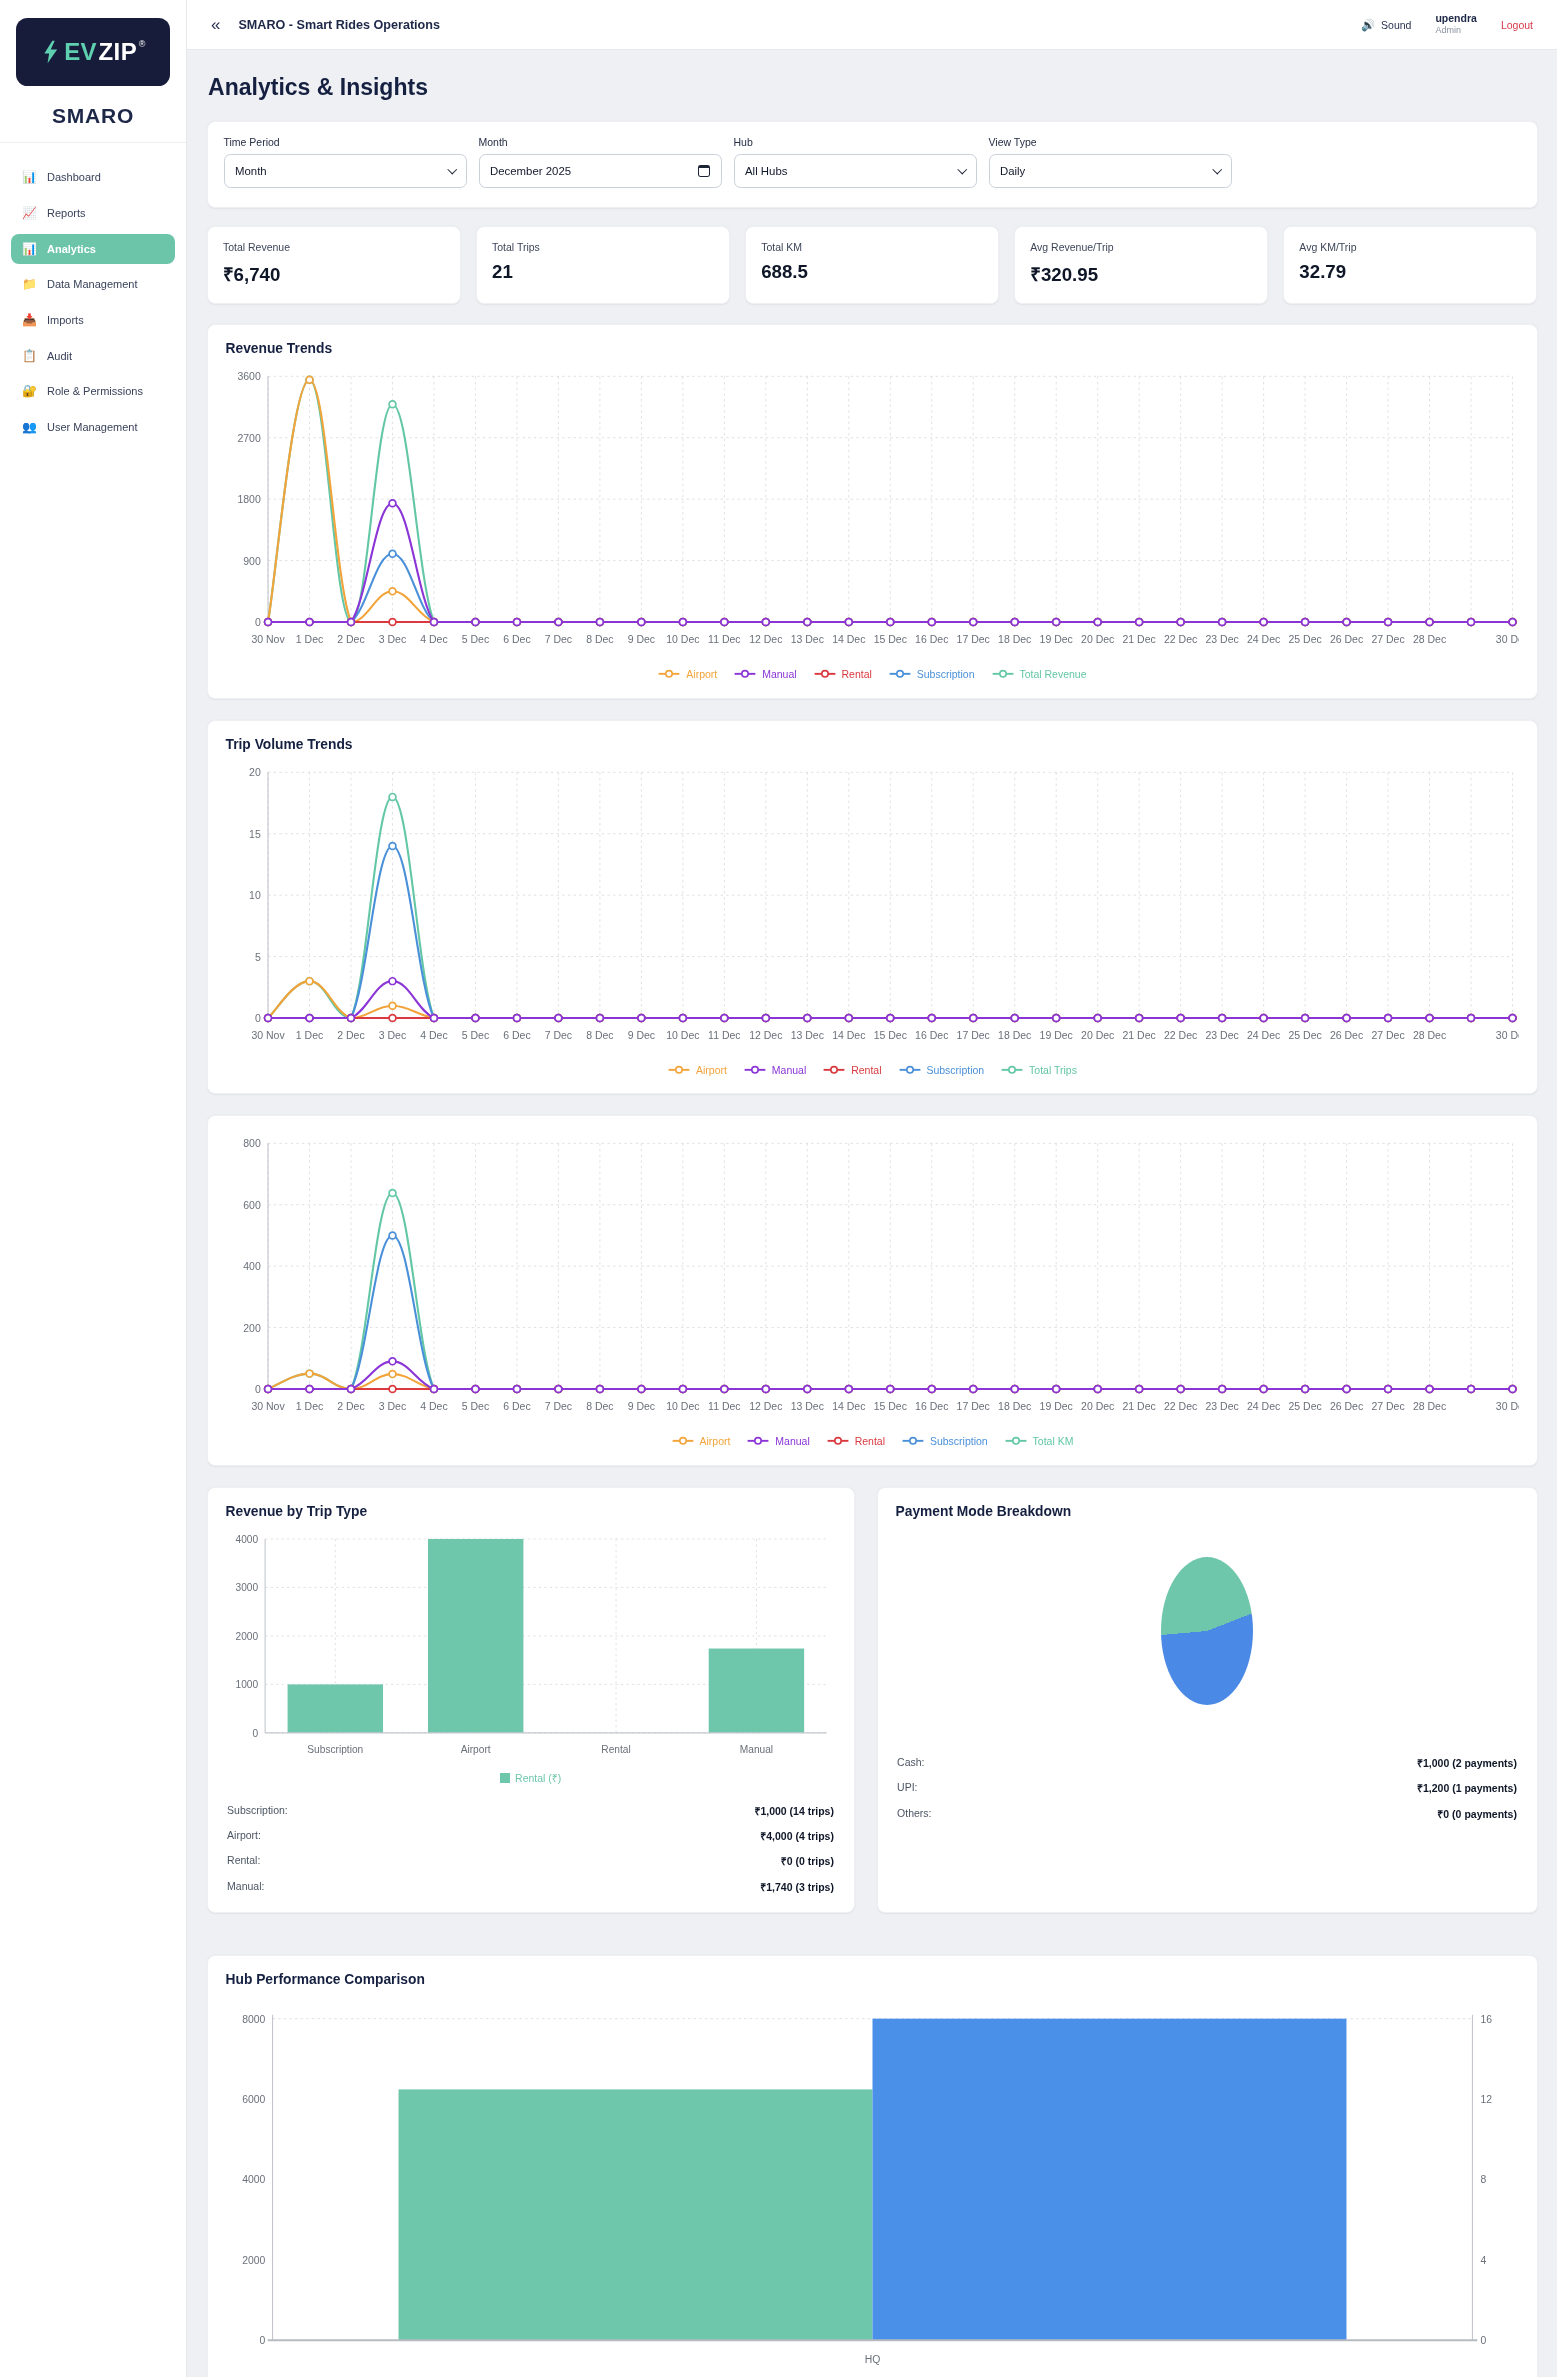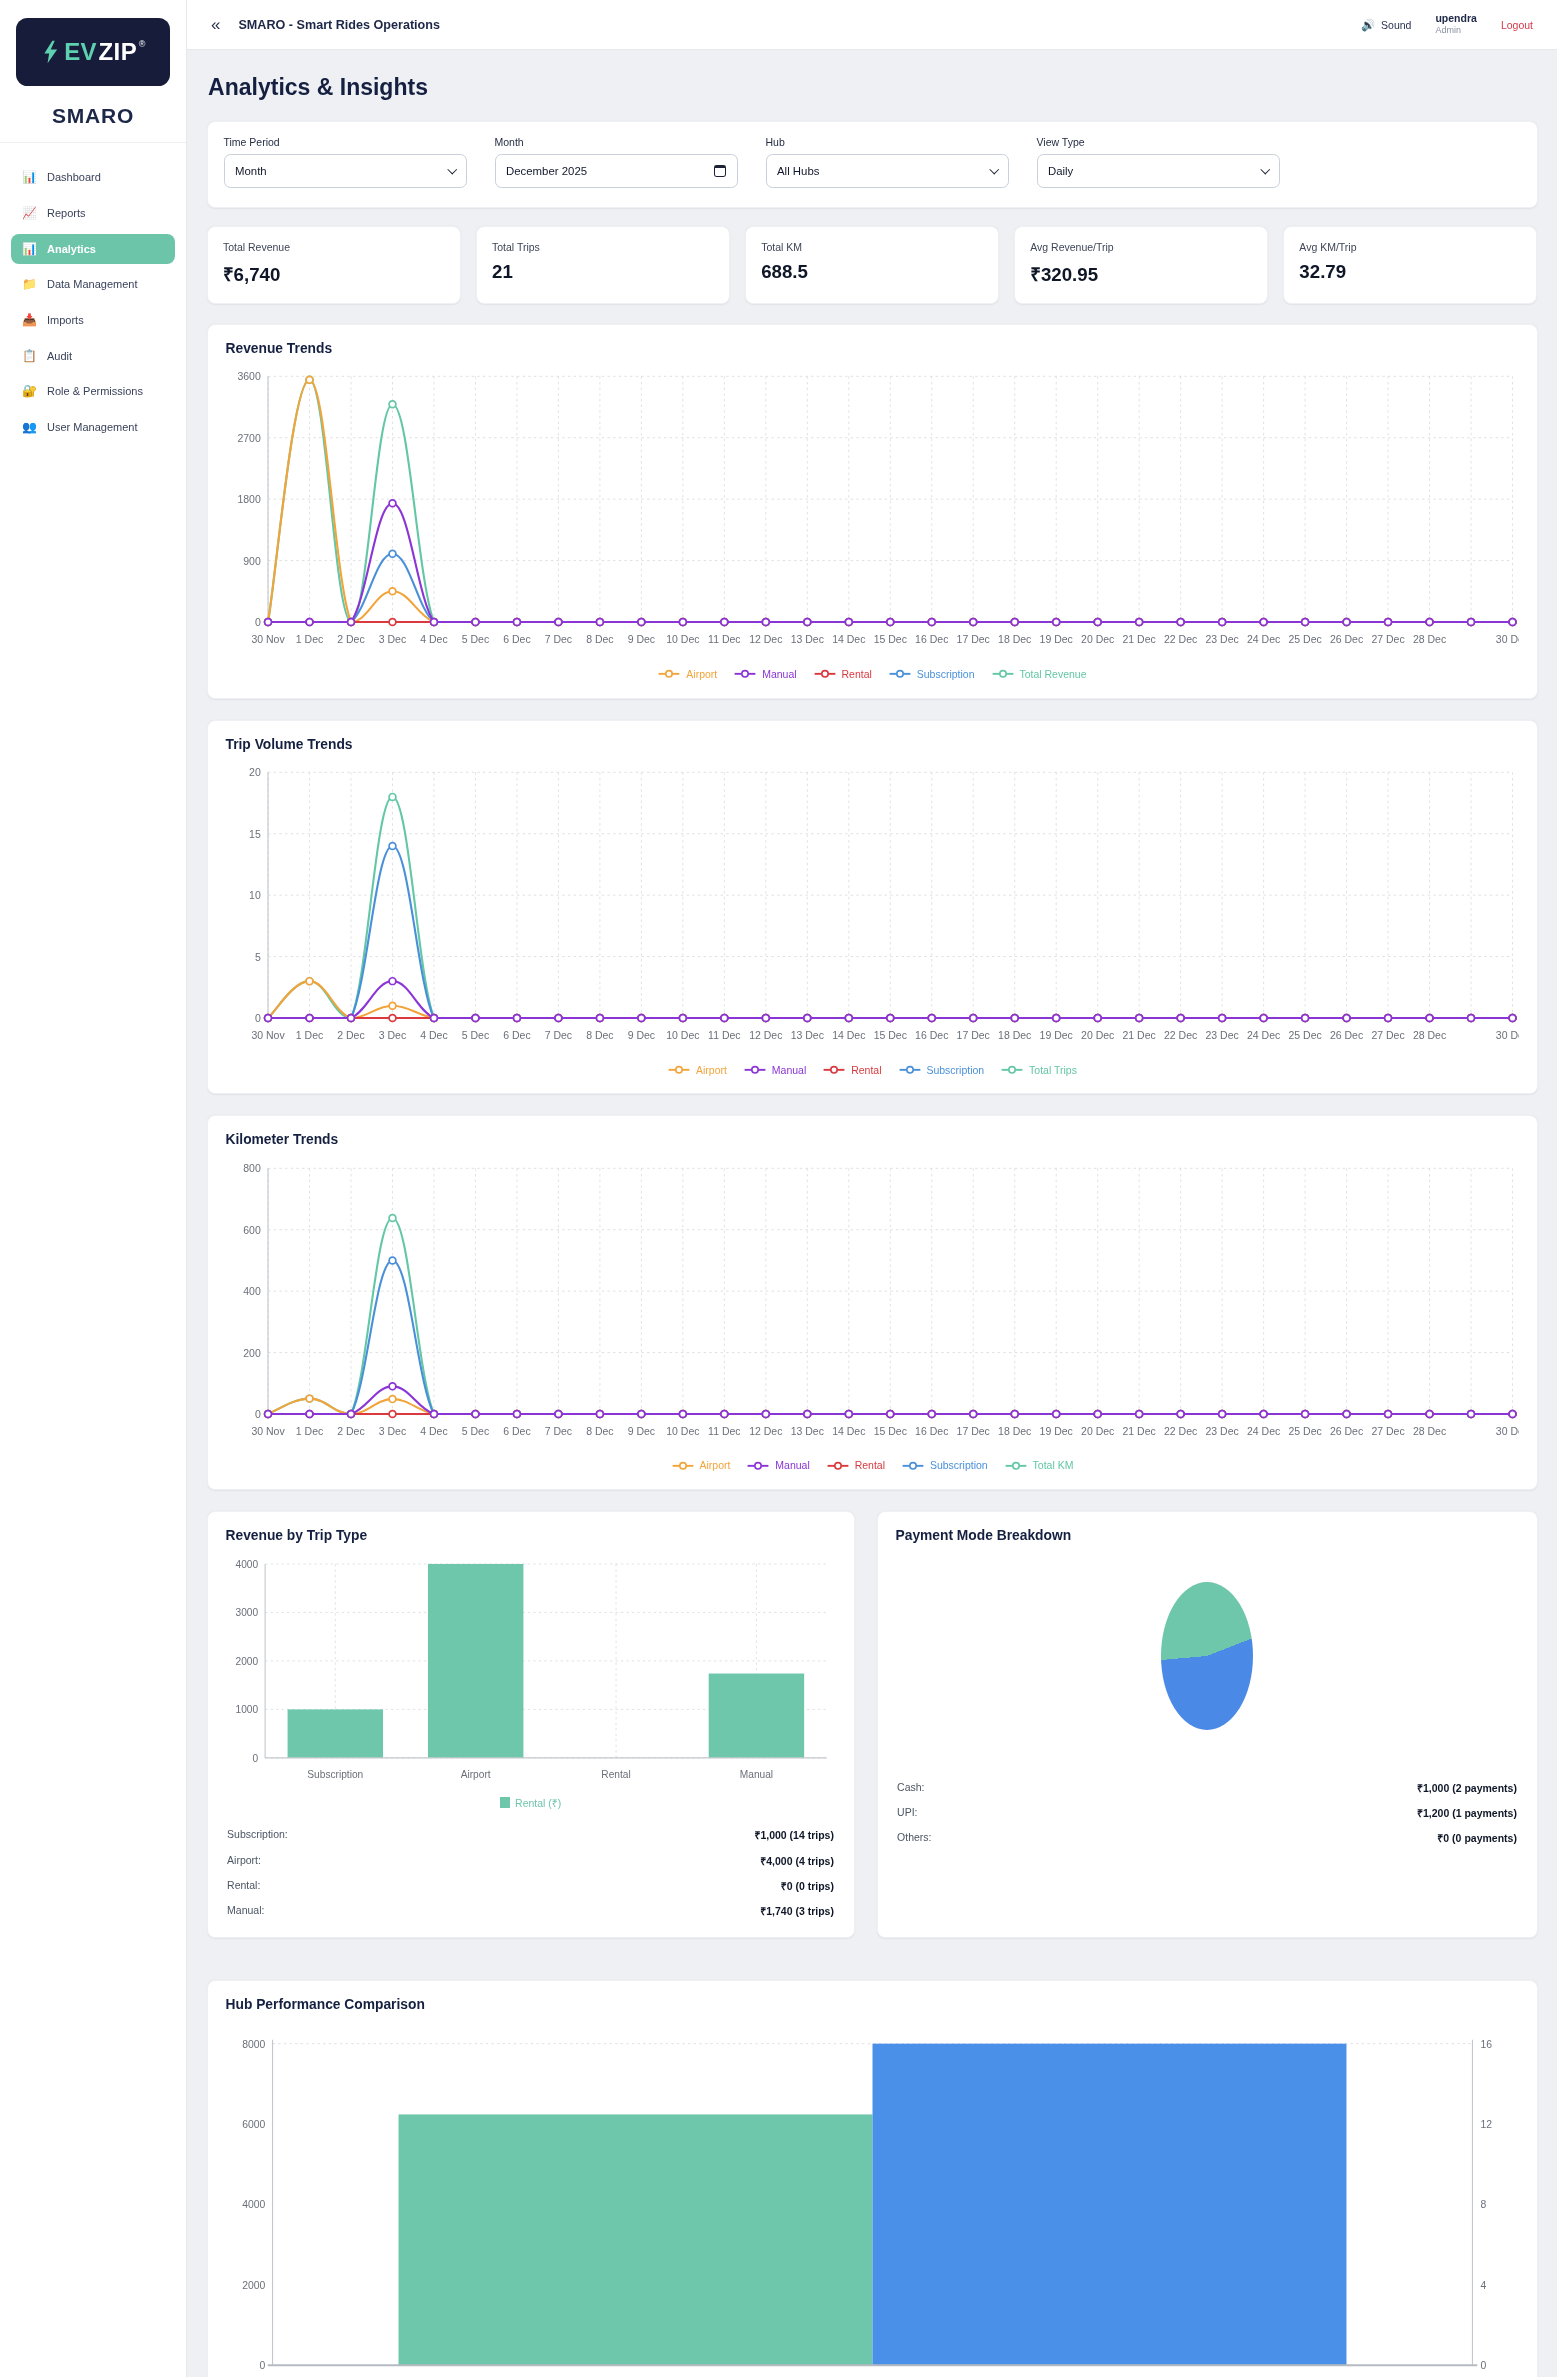--- a/index.html
+++ b/index.html
@@ -32,21 +32,21 @@
   .user { text-align: left; line-height: 1.25; }
   .user-name { font-size: 10.5px; font-weight: 700; color: #1d2747; }
   .user-role { font-size: 9px; color: #8a90a0; }
   .logout { font-size: 10.5px; color: #d63a49; cursor: pointer; }
 
   
   .content { padding: 21px 19.5px 0; }
   h1.page-title { font-size: 23px; font-weight: 800; color: #152041; margin: 3.2px 1.6px 19.5px; }
   .card { background: #fff; border-radius: 8px; box-shadow: 0 0.8px 1.6px rgba(16,24,40,.06); border: 0.8px solid #eef0f3; }
 
-  .filters { display: grid; grid-template-columns: repeat(4, 243px); gap: 28px; padding: 14.6px 16px 19.5px; margin-bottom: 18px; }
+  .filters { display: grid; grid-template-columns: repeat(4, 243px); gap: 12px; padding: 14.6px 16px 19.5px; margin-bottom: 18px; }
   .filter-label { display: block; font-size: 10.5px; color: #252e45; margin-bottom: 5.7px; }
   .control { height: 34px; border: 0.8px solid #c9d0da; border-radius: 6.5px; background: #fff; display: flex;
              align-items: center; justify-content: space-between; padding: 0 10.5px; font-size: 11.4px; color: #10182b; cursor: pointer; }
   .chev { width: 6.5px; height: 6.5px; border-right: 1.6px solid #1c2333; border-bottom: 1.6px solid #1c2333; transform: rotate(45deg); margin-top: -3.2px; }
   .cal-icon { width: 12px; height: 12px; border: 1.4px solid #1c2333; border-top-width: 3.7px; border-radius: 2.4px; }
 
   .stats { display: grid; grid-template-columns: repeat(5, 1fr); gap: 14.6px; margin-bottom: 19.5px; }
   .stat-card { padding: 13.8px 15.4px 17px; }
   .stat-label { font-size: 10.5px; color: #3c4557; margin-bottom: 7.3px; }
   .stat-value { font-size: 18.7px; font-weight: 800; color: #0e1627; margin-top: 8px; }
@@ -764,21 +764,20 @@
               <svg width="24" height="9.7" viewBox="0 0 30 12">
            <line x1="2" y1="6" x2="28" y2="6" stroke="#63c7a6" stroke-width="2.4"></line>
            <circle cx="15" cy="6" r="4" fill="#fff" stroke="#63c7a6" stroke-width="2"></circle>
               </svg>
          <span style="color:#63c7a6">Total Trips</span>
             </span>
           </div>
       </div>
 
       <div class="card chart-card">
-        <div class="chart-title">Kilometer Trends</div>
         <svg class="chart-svg" id="chart-km" viewBox="0 0 1600 366">
             <line class="grid" x1="52" y1="318" x2="1592" y2="318"></line>
             <text class="tick" x="43" y="323" text-anchor="end">0</text>
             <line class="grid" x1="52" y1="242" x2="1592" y2="242"></line>
             <text class="tick" x="43" y="247" text-anchor="end">200</text>
             <line class="grid" x1="52" y1="166" x2="1592" y2="166"></line>
             <text class="tick" x="43" y="171" text-anchor="end">400</text>
             <line class="grid" x1="52" y1="90" x2="1592" y2="90"></line>
             <text class="tick" x="43" y="95" text-anchor="end">600</text>
             <line class="grid" x1="52" y1="14" x2="1592" y2="14"></line>

